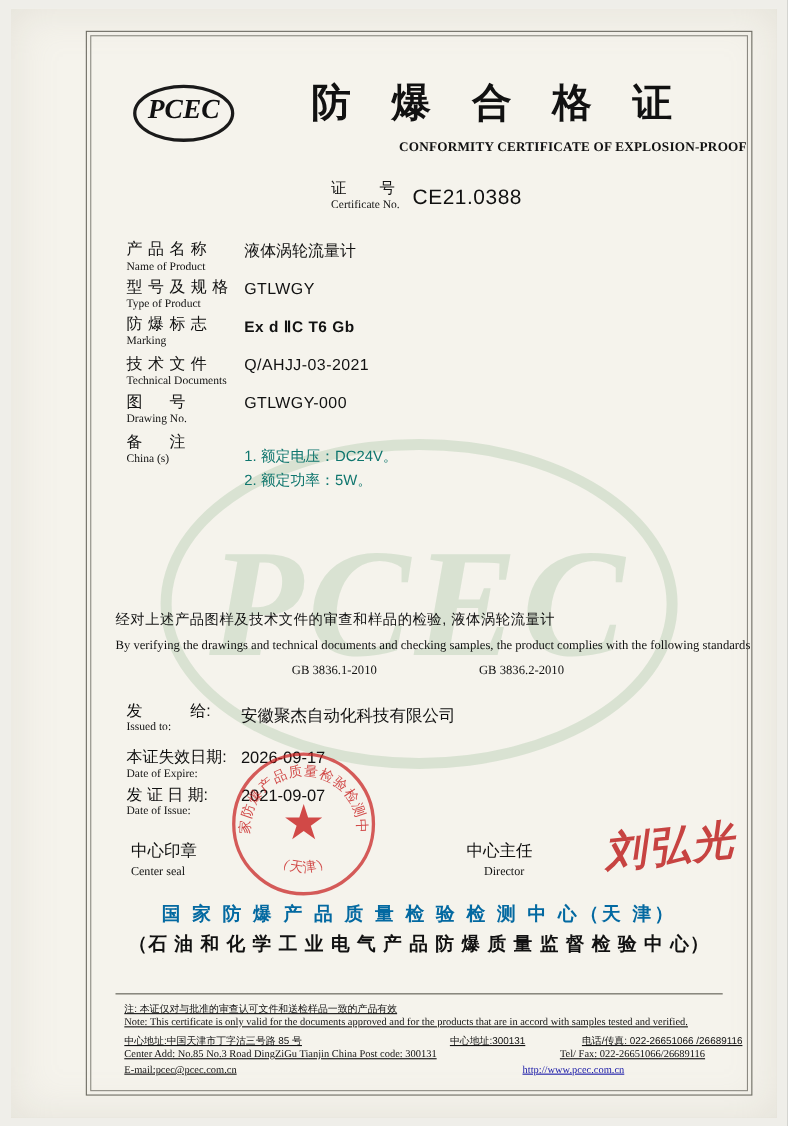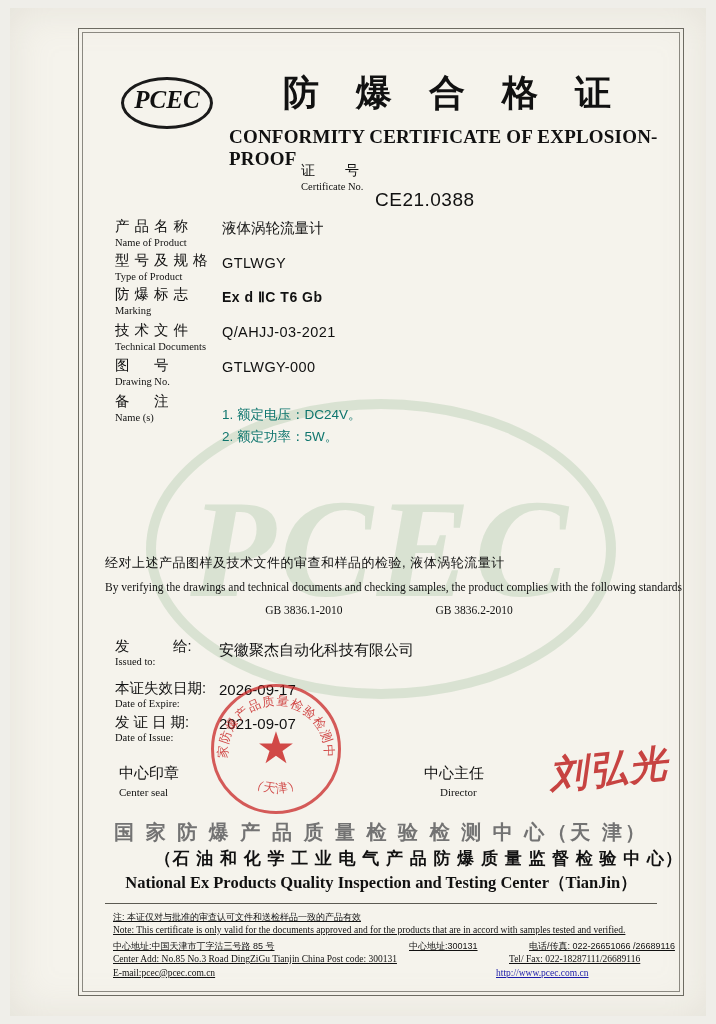--- a/index.html
+++ b/index.html
@@ -132,24 +132,24 @@
     font-weight: bold;
     font-size: 36px;
     letter-spacing: 14px;
     color: #111;
   }
   .title-en {
     position: absolute;
     left: 150px;
     top: 97px;
     width: 450px;
-    text-align: left;
-    font-family: "Liberation Serif", serif;
-    font-weight: bold;
-    font-size: 19px;
+    text-align: right;
+    font-family: "Liberation Serif", serif;
+    font-weight: bold;
+    font-size: 12px;
     color: #111;
     letter-spacing: 0.2px;
   }
 
   
   .certno-label {
     position: absolute;
     left: 222px;
     top: 133px;
     font-size: 14px;
@@ -166,21 +166,20 @@
     font-family: "Liberation Serif", serif;
   }
   .certno-value {
     position: absolute;
     left: 296px;
     top: 140px;
     font-size: 19px;
     color: #111;
     font-family: "Liberation Sans", sans-serif;
     letter-spacing: 0.5px;
-    margin-top: 20px;
   }
 
   
   .field {
     position: absolute;
     left: 36px;
     width: 120px;
   }
   .field .cn {
     font-size: 14.5px;
@@ -367,31 +366,31 @@
     color: #111;
     margin-left: 16px;
   }
 
   
   .org1 {
     position: absolute;
     left: 0; top: 790px;
     width: 100%;
     text-align: center;
-    font-size: 20px;
+    font-size: 17px;
     font-weight: bold;
     font-family: "Liberation Sans", sans-serif;
     letter-spacing: 3px;
-    color: #737373;
+    color: #0369a1;
   }
   .org2 {
     position: absolute;
     left: 0; top: 818px;
     width: 100%;
-    text-align: right;
+    text-align: center;
     font-size: 17px;
     font-weight: bold;
     font-family: "Liberation Sans", sans-serif;
     letter-spacing: 1px;
     color: #111;
   }
   .org3 {
     position: absolute;
     left: 0; top: 843px;
     width: 100%;
@@ -479,21 +478,21 @@
         <div class="value mono" style="top:295px">Q/AHJJ-03-2021</div>
 
         <div class="field" style="top:327px">
           <div class="cn">图　号</div>
           <div class="en">Drawing No.</div>
         </div>
         <div class="value mono" style="top:330px">GTLWGY-000</div>
 
         <div class="field" style="top:363px">
           <div class="cn">备　注</div>
-          <div class="en">Name (s)</div>
+          <div class="en">China (s)</div>
         </div>
         <div class="note-list">
           <div>1.  额定电压：DC24V。</div>
           <div>2.  额定功率：5W。</div>
         </div>
 
         <div class="stmt-cn">经对上述产品图样及技术文件的审查和样品的检验, 液体涡轮流量计</div>
         <div class="stmt-en">By verifying the drawings and technical documents and checking samples, the product complies with the following standards</div>
         <div class="standards">
           <span>GB 3836.1-2010</span>
@@ -532,33 +531,32 @@
         </div>
 
         <div class="centerseal-cn">中心印章</div>
         <div class="centerseal-en">Center seal</div>
         <div class="director-cn">中心主任</div>
         <div class="director-en">Director</div>
         <div class="signature">刘弘光</div>
 
         <div class="org1">国 家 防 爆 产 品 质 量 检 验 检 测 中 心（天 津）</div>
         <div class="org2">（石 油 和 化 学 工 业 电 气 产 品 防 爆 质 量 监 督 检 验 中 心）</div>
-        <div class="org3">National Ex Products Quality Inspection and Testing Center（TianJin）</div>
 
         <div class="divider"></div>
 
         <div class="fine cn" style="top:882px">注: 本证仅对与批准的审查认可文件和送检样品一致的产品有效</div>
         <div class="fine" style="top:896px">Note: This certificate is only valid for the documents approved and for the products that are in accord with samples tested and verified.</div>
 
         <div class="fine cn" style="top:911px">中心地址:中国天津市丁字沽三号路 85 号</div>
         <div class="fine cn" style="top:911px;left:330px">中心地址:300131</div>
         <div class="fine cn" style="top:911px;left:450px">电话/传真: 022-26651066 /26689116</div>
 
         <div class="fine" style="top:925px">Center Add: No.85 No.3 Road DingZiGu Tianjin China Post code: 300131</div>
-        <div class="fine" style="top:925px;left:430px">Tel/ Fax: 022-18287111/26689116</div>
+        <div class="fine" style="top:925px;left:430px">Tel/ Fax: 022-26651066/26689116</div>
 
         <div class="fine" style="top:939px">E-mail:pcec@pcec.com.cn</div>
-        <div class="fine link" style="top:939px;left:417px">http://www.pcec.com.cn</div>
+        <div class="fine link" style="top:939px;left:396px">http://www.pcec.com.cn</div>
 
       </div>
     </div>
   </div>
 </div>
 
 </body></html>

